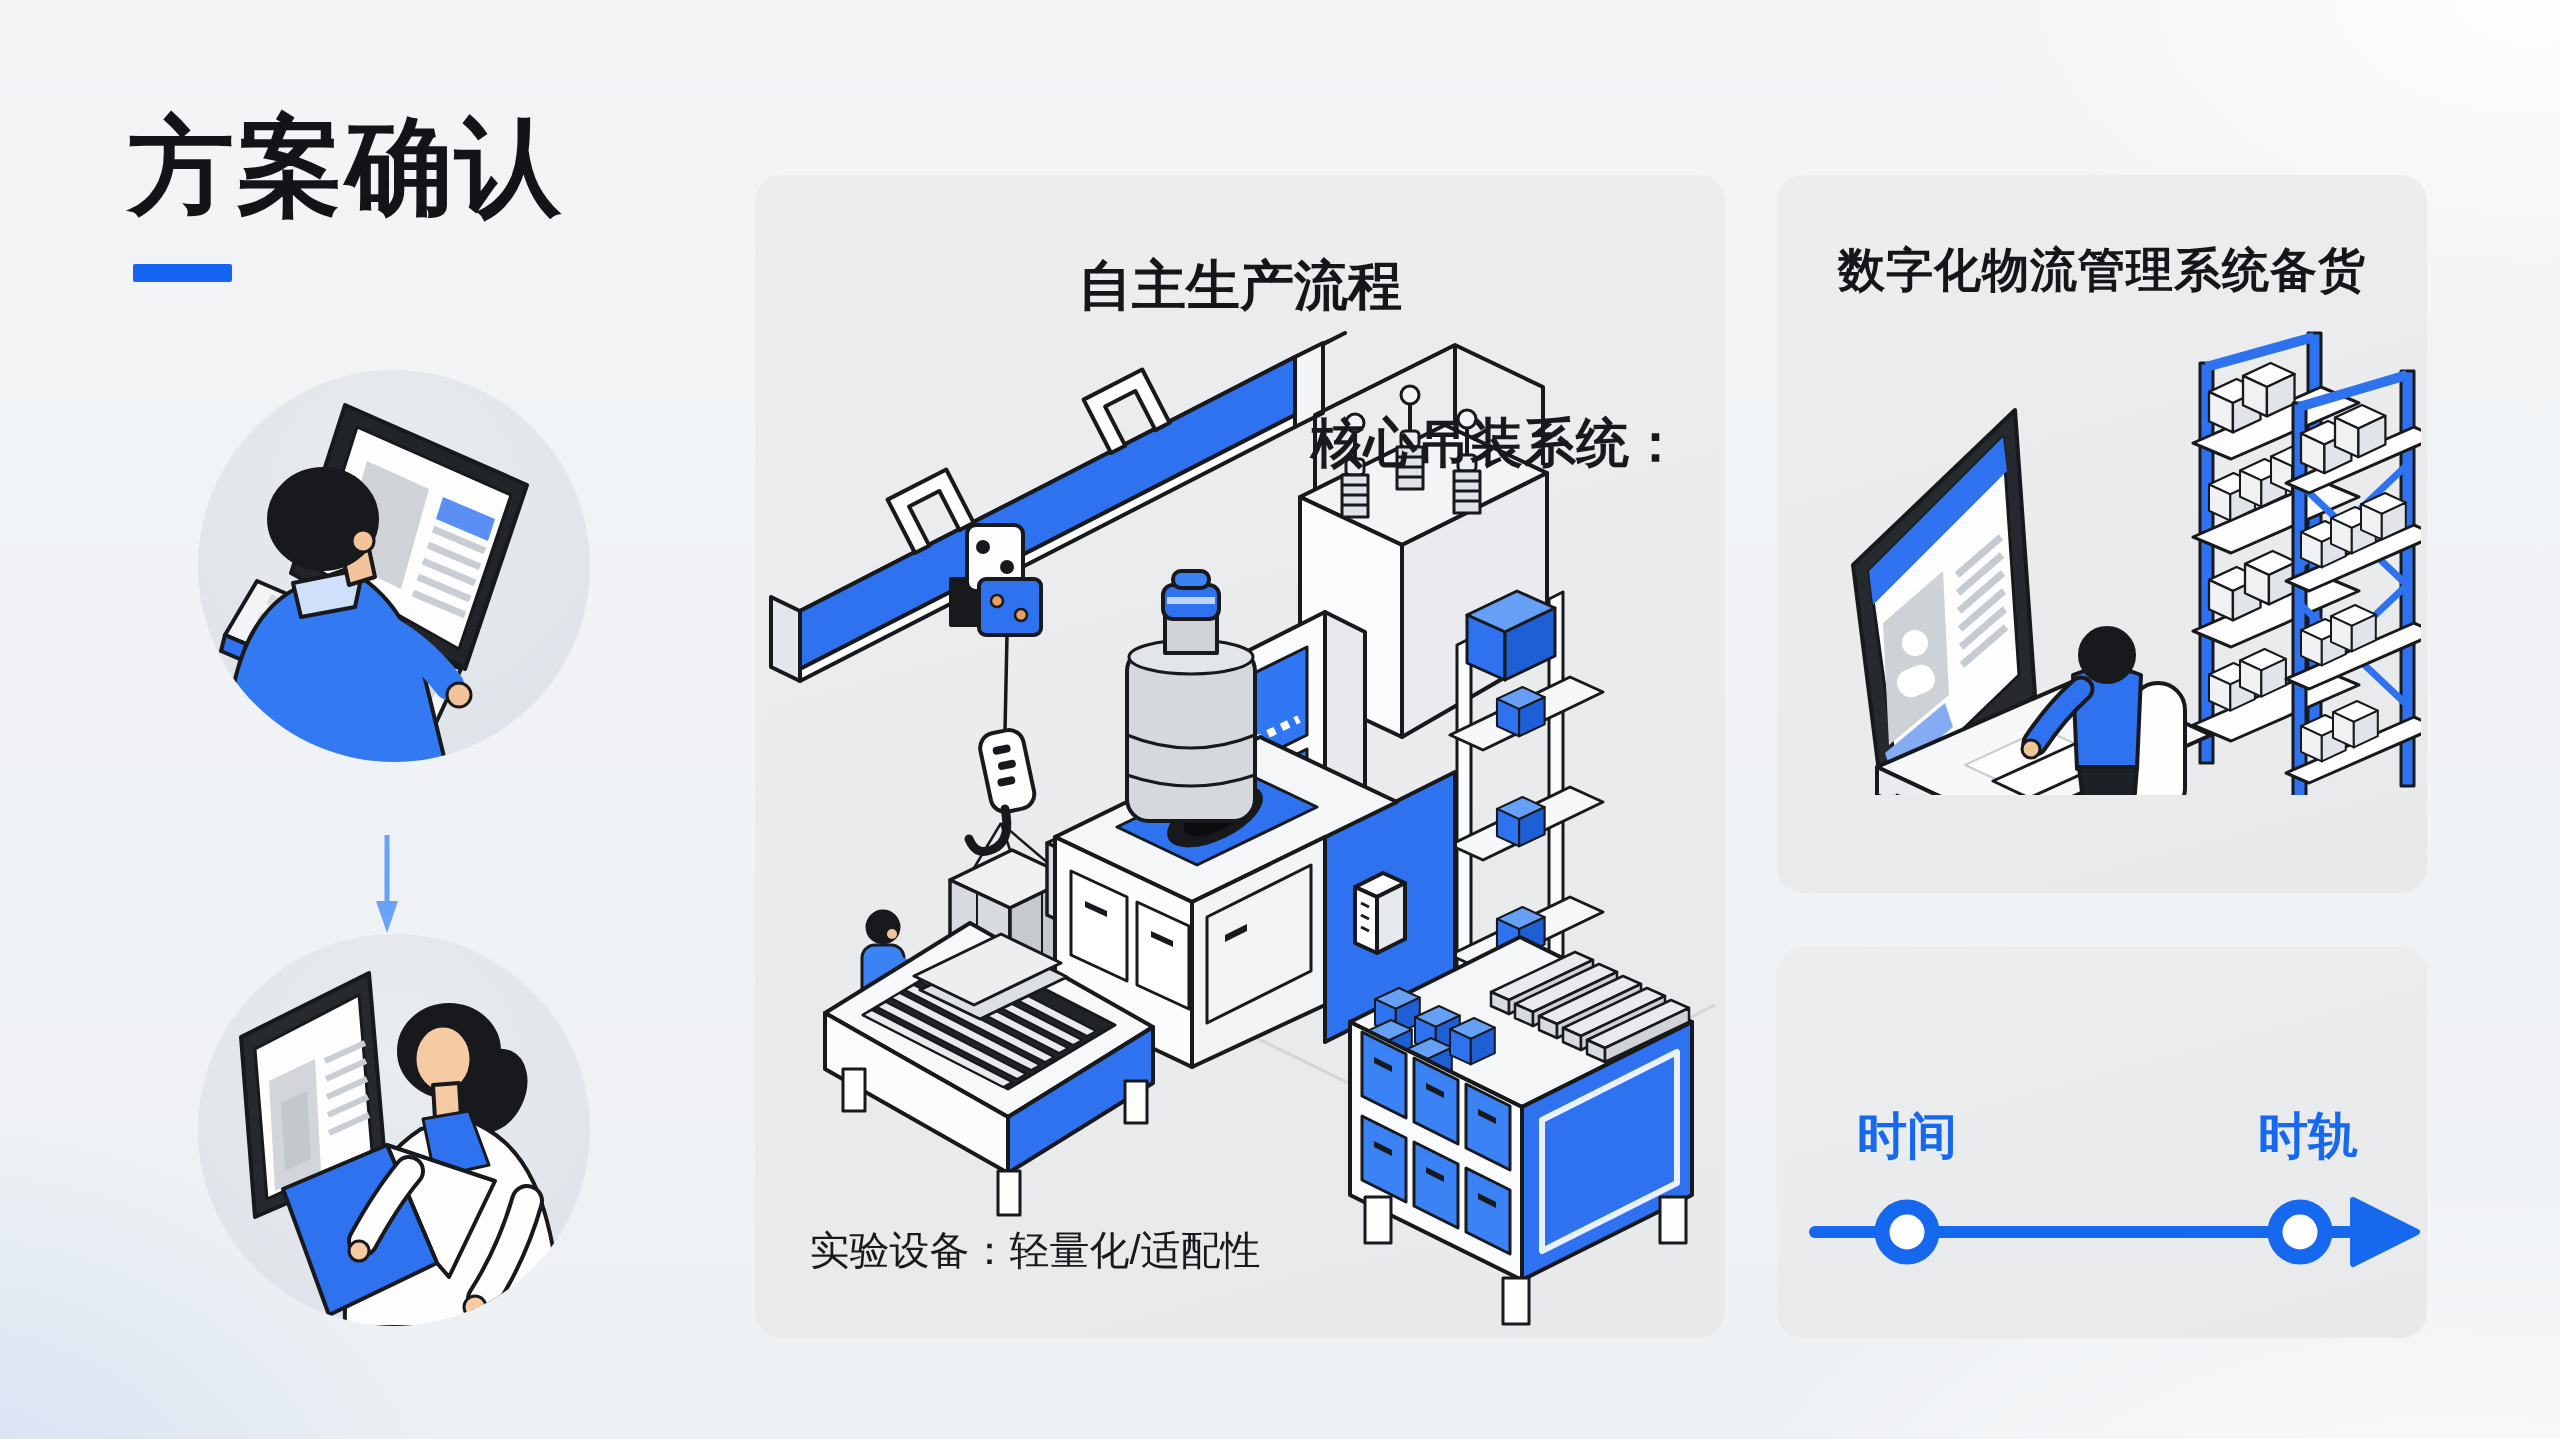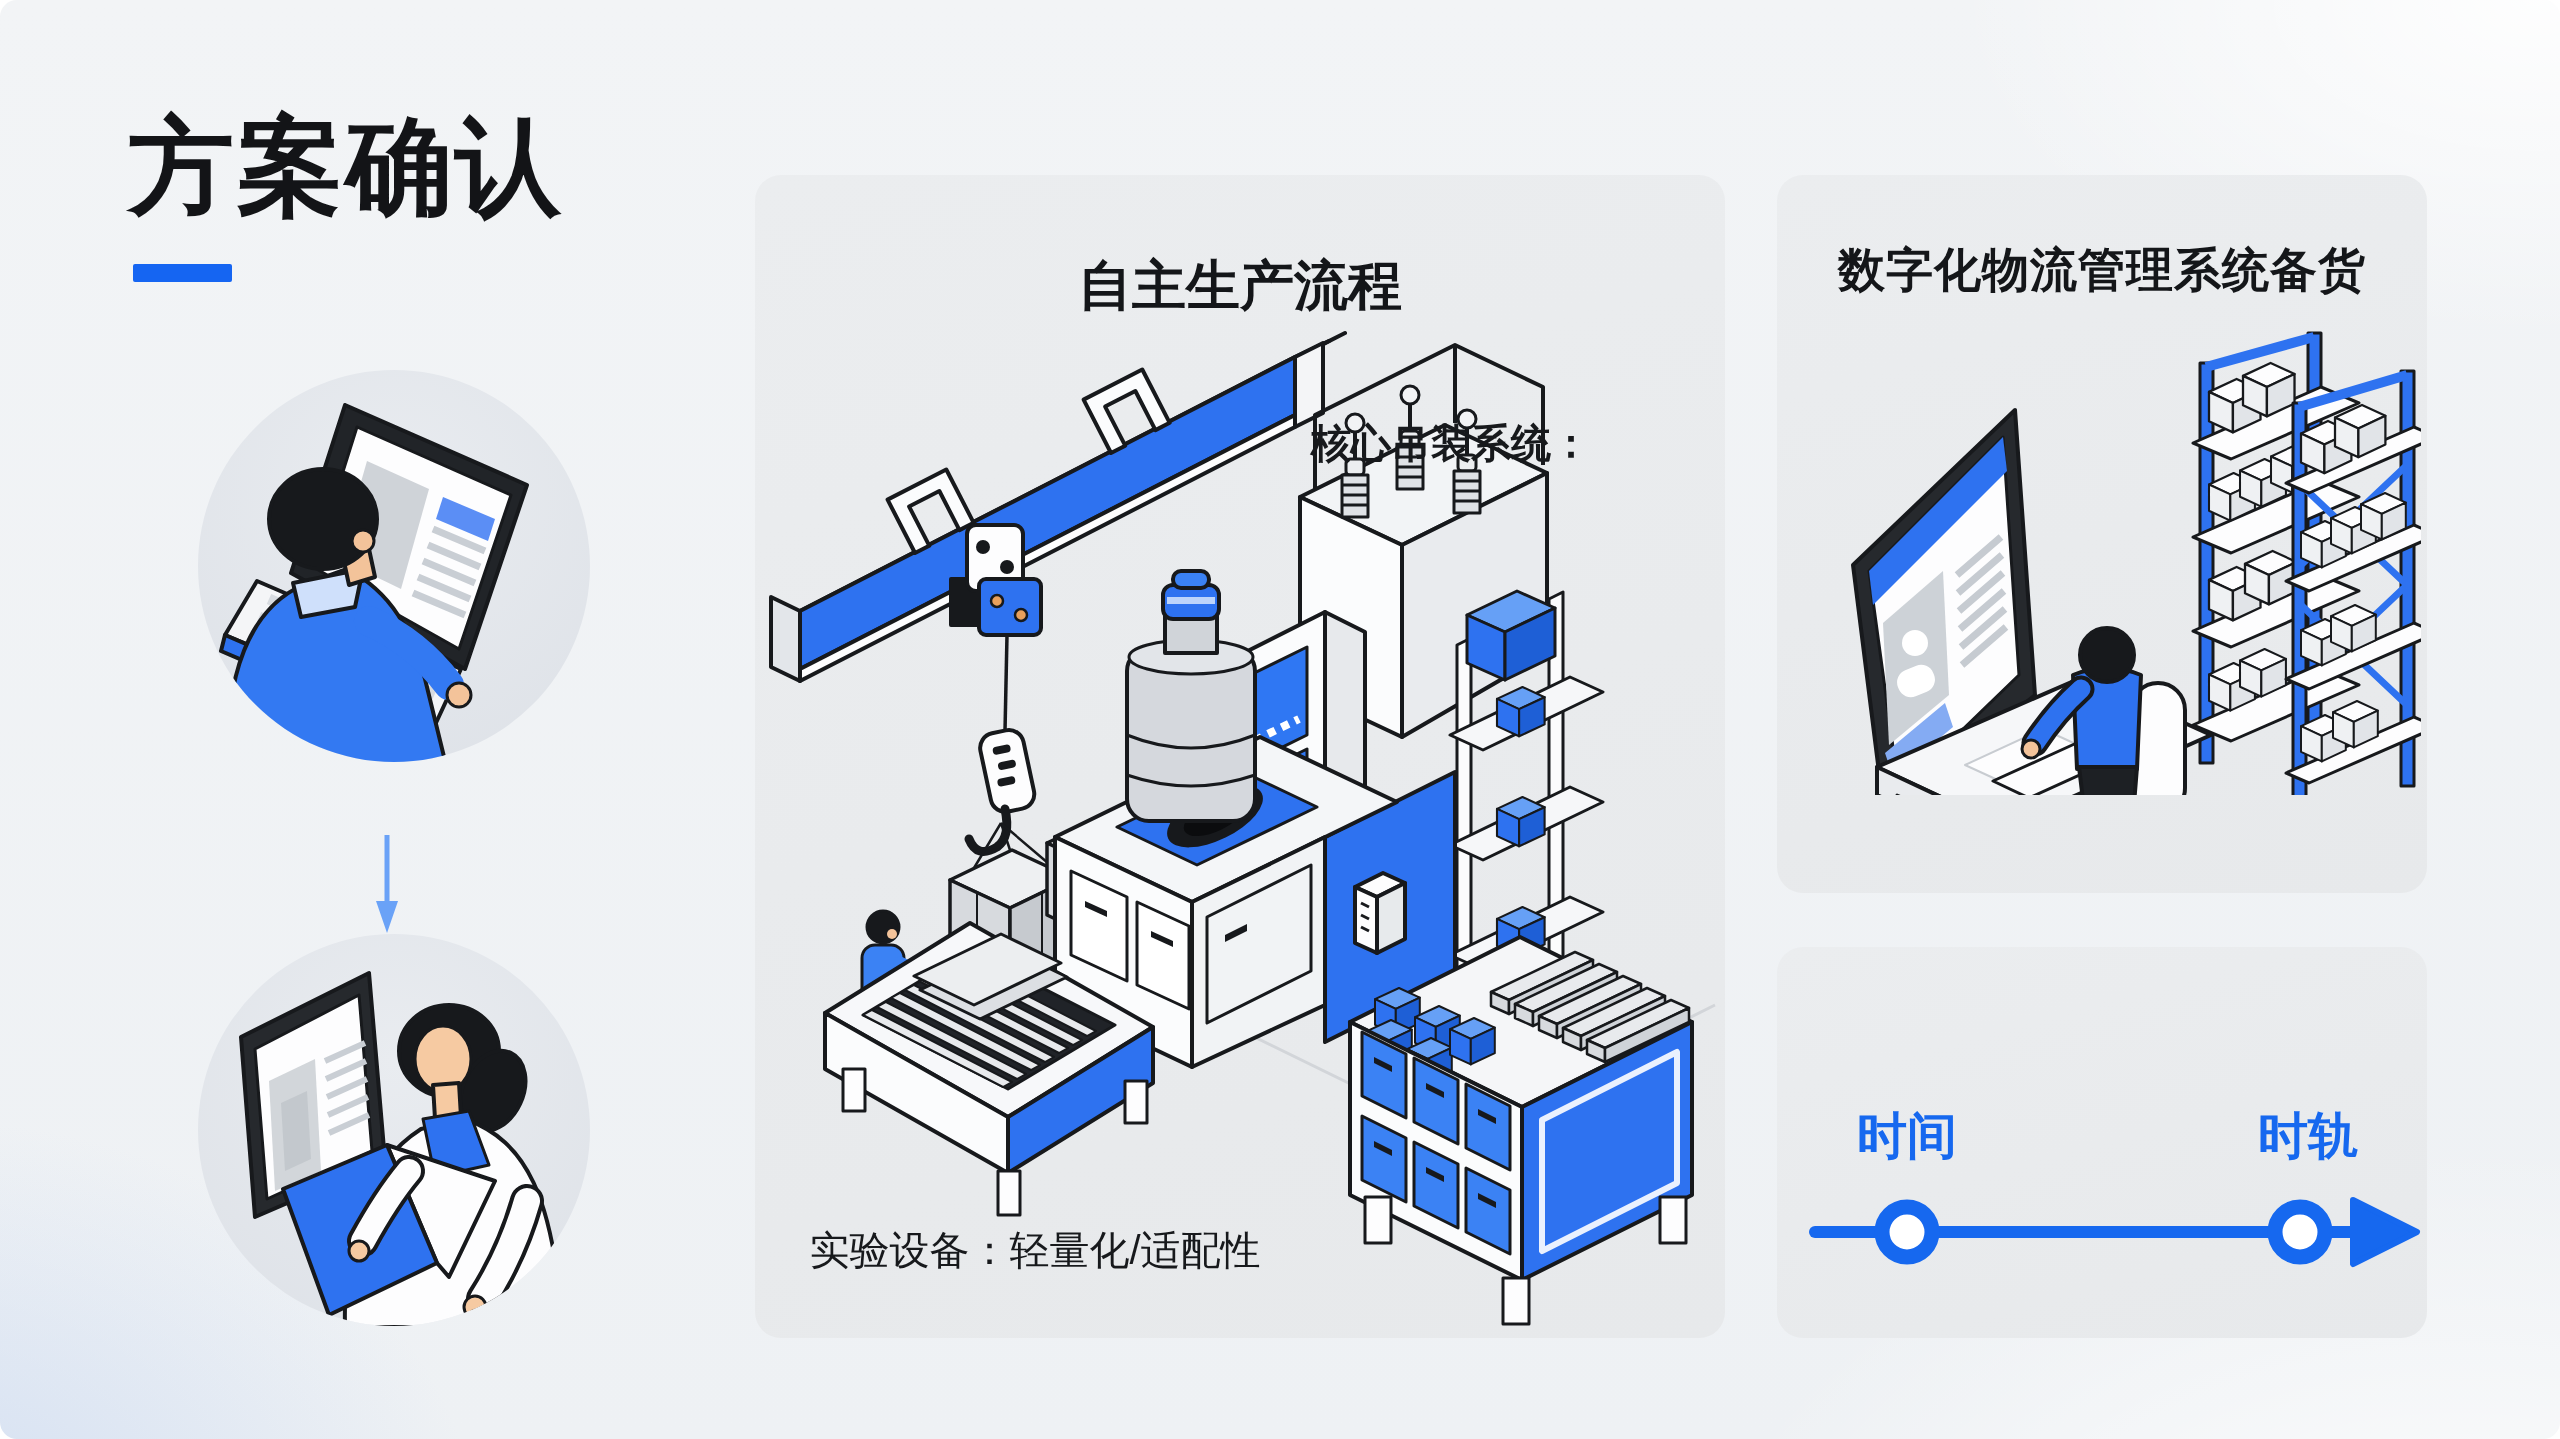--- a/index.html
+++ b/index.html
@@ -8,21 +8,20 @@
     font-family:"Liberation Sans","DejaVu Sans",sans-serif;
     color:#17191c;
   }
   .stage{
     position:relative;width:2560px;height:1439px;
     background:
       radial-gradient(900px 700px at -3% 108%, rgba(203,218,242,.8), rgba(203,218,242,0) 62%),
       radial-gradient(1300px 900px at 96% 118%, rgba(255,255,255,.95), rgba(255,255,255,0) 62%),
       radial-gradient(900px 520px at 99% 0%, rgba(255,255,255,.9), rgba(255,255,255,0) 65%),
       linear-gradient(#f2f4f6,#eef1f4);
-    border-radius: 17px;
   }
   .page-title{
     position:absolute;left:128px;top:108px;
     font-size:106px;font-weight:bold;letter-spacing:3px;color:#131417;line-height:1.1;
   }
   .title-underline{
     position:absolute;left:133px;top:264px;width:99px;height:18px;
     background:#1565f2;border-radius:2px;
   }
   .flow-circle{position:absolute;width:394px;height:394px;}
@@ -40,21 +39,21 @@
   .panel-title{
     position:absolute;left:0;right:0;text-align:center;
     font-weight:bold;color:#141619;margin-top:9px;
   }
   .production-title{top:66px;font-size:54px;}
   .logistics-title{top:55px;font-size:47px;letter-spacing:1px;}
   .timeline-heading{top:56px;font-size:42px;letter-spacing:-1px;}
   .factory-svg{position:absolute;left:0;top:0;width:970px;height:1163px;}
   .crane-note{
     position:absolute;left:556px;top:236px;
-    font-size:40px;font-weight:bold;line-height:64px;white-space:nowrap;
+    font-size:53px;font-weight:bold;line-height:64px;white-space:nowrap;
   }
   .equipment-note{
     position:absolute;left:0;top:1048px;width:560px;text-align:center;
     font-size:40px;font-weight:normal;white-space:nowrap;
   }
   .warehouse-svg{position:absolute;left:8px;top:100px;width:636px;height:520px;}
   .logistics-note{
     position:absolute;left:0;right:0;top:630px;text-align:center;
     font-size:42px;font-weight:bold;white-space:nowrap;
   }

